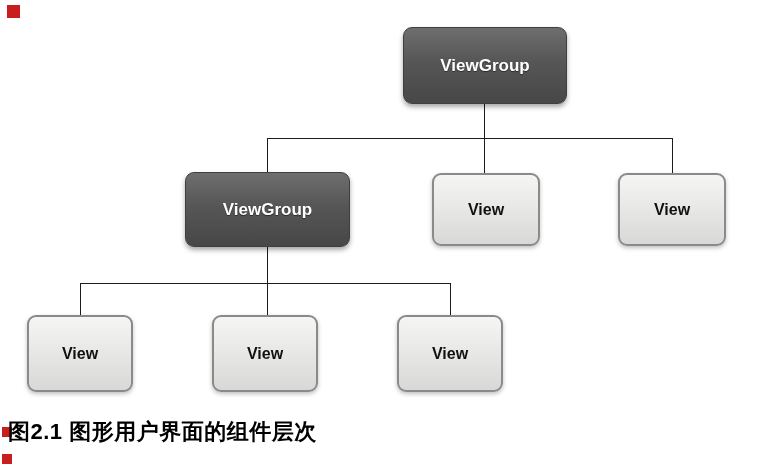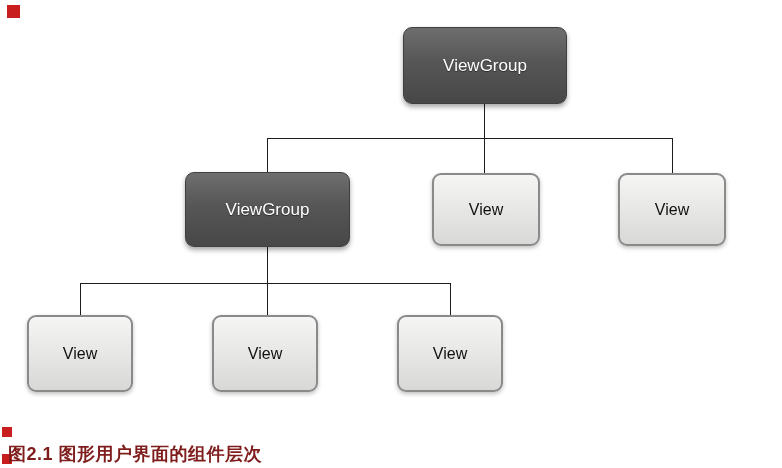--- a/index.html
+++ b/index.html
@@ -15,21 +15,21 @@
     background: #ffffff;
     overflow: hidden;
   }
   .node {
     position: absolute;
     display: flex;
     align-items: center;
     justify-content: center;
     border-radius: 9px;
     box-sizing: border-box;
-    font-weight: normal;
+    font-weight: bold;
   }
   .node-dark {
     background: linear-gradient(to bottom, #6e6e6e 0%, #565657 45%, #474747 100%);
     color: #ffffff;
     font-size: 17px;
     border: 1px solid #3f3f3f;
     box-shadow: 0 3px 5px rgba(0,0,0,0.35);
     text-shadow: 0 1px 1px rgba(0,0,0,0.5);
   }
   .node-light {
@@ -39,24 +39,24 @@
     border: 2px solid #8a8a8a;
     box-shadow: 0 2px 4px rgba(0,0,0,0.25);
   }
   .line {
     position: absolute;
     background: #1c1c1c;
   }
   .caption {
     position: absolute;
     left: 8px;
-    top: 442px;
-    font-size: 18px;
+    top: 417px;
+    font-size: 22px;
     font-weight: bold;
-    color: #7f1d1d;
+    color: #000000;
     letter-spacing: 0.5px;
     white-space: nowrap;
   }
   .red-marker {
     position: absolute;
     background: #c81e1e;
   }
   
   #vg-root   { left: 403px; top: 27px;  width: 164px; height: 77px; }
   #vg-child  { left: 185px; top: 172px; width: 165px; height: 75px; }

